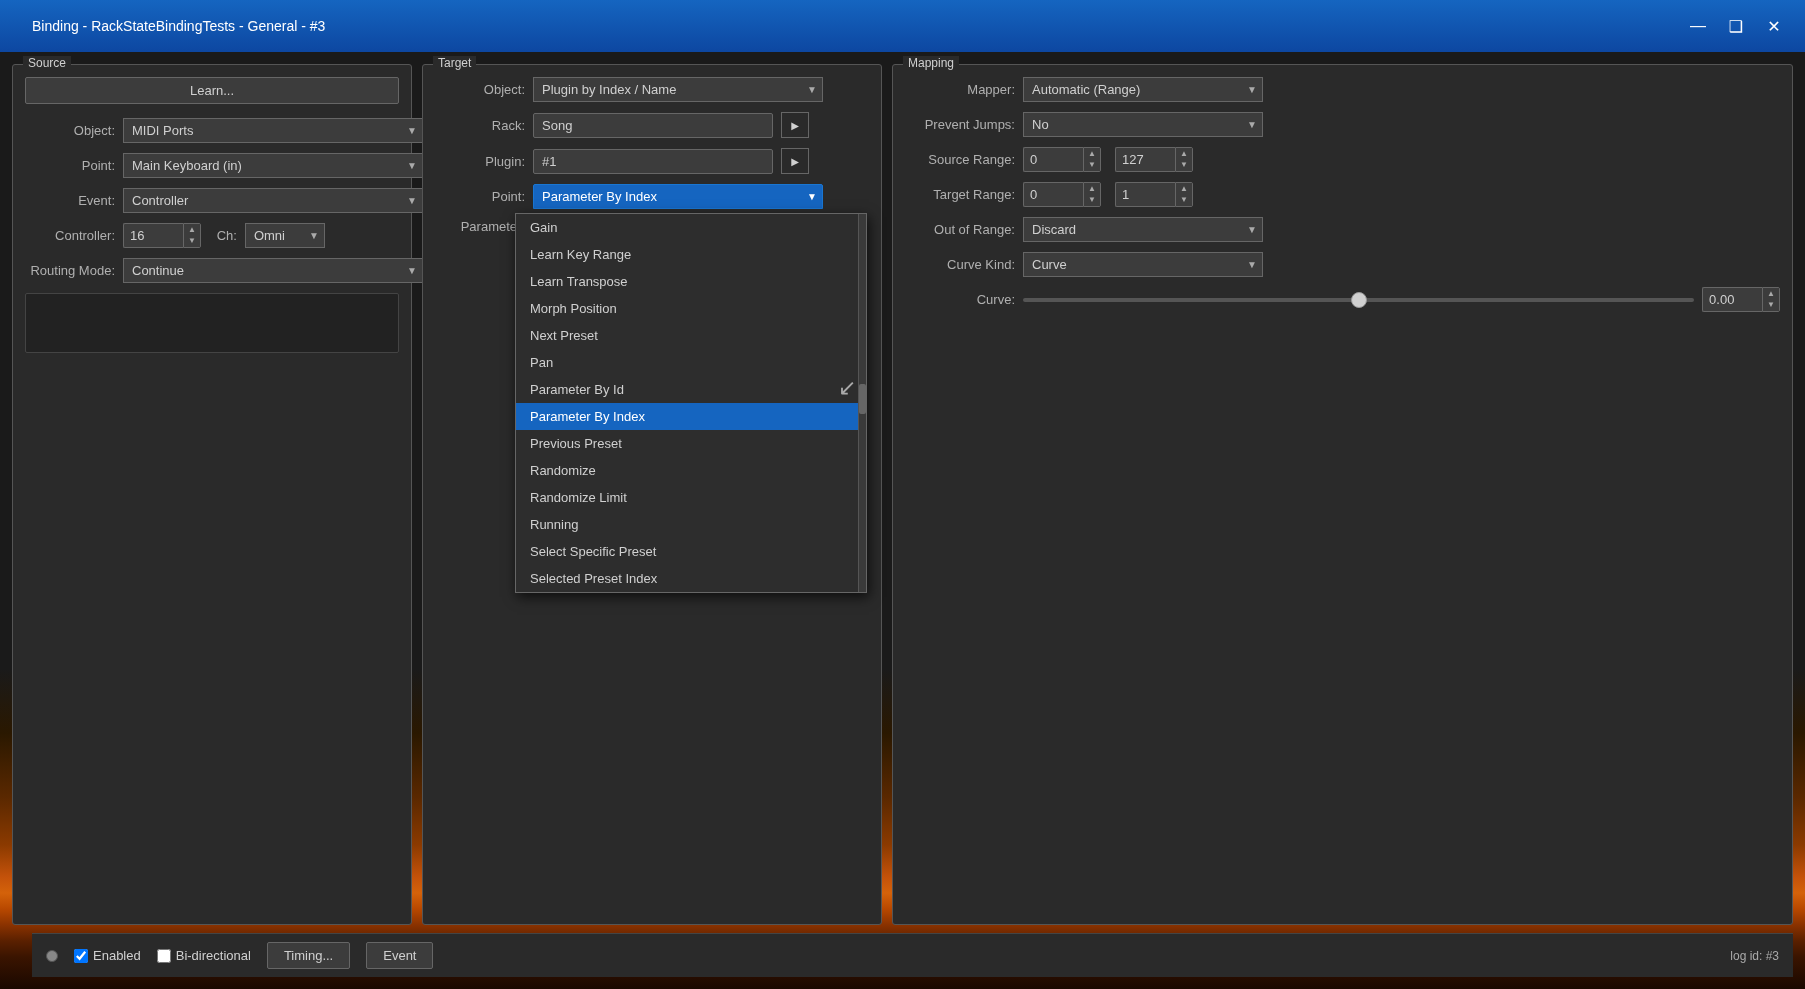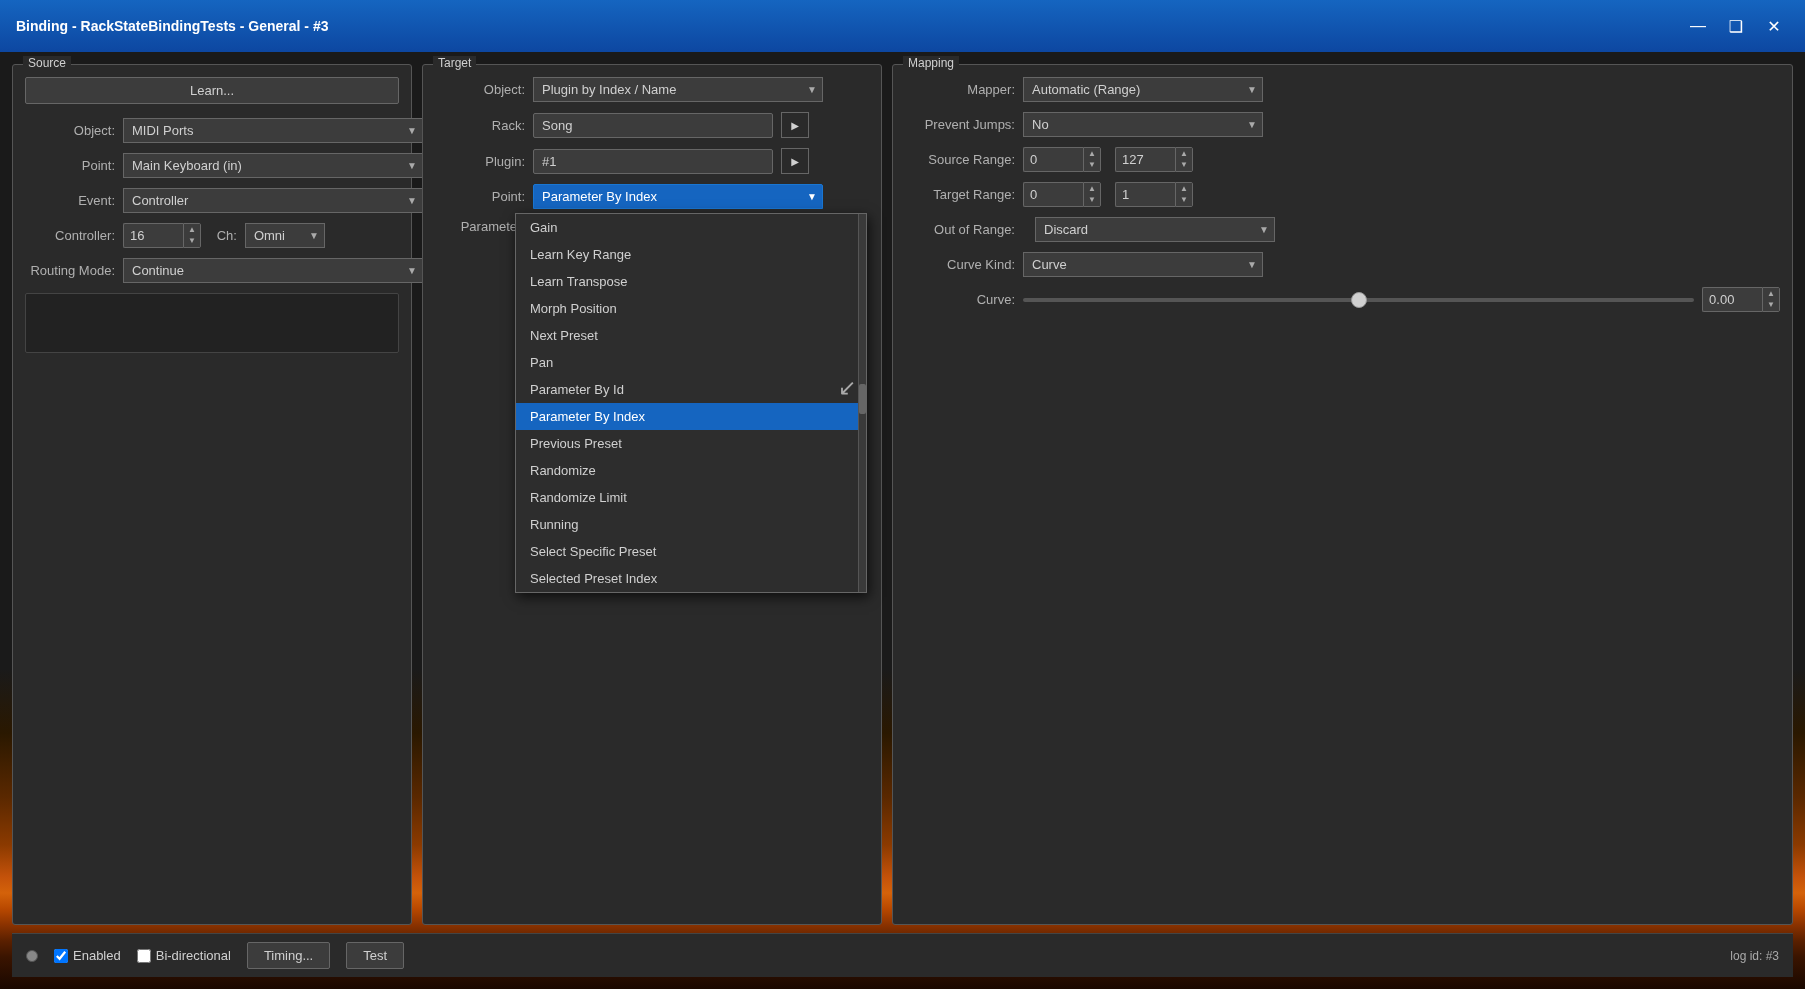--- a/index.html
+++ b/index.html
@@ -45,21 +45,22 @@
       background: linear-gradient(to bottom, #1565c0, #0d47a1);
       display: flex;
       align-items: center;
       padding: 0 16px;
       justify-content: space-between;
       z-index: 100;
     }
     .titlebar-title {
       color: #ffffff;
       font-size: 14px;
-      font-weight: bold;
+      font-weight: normal;
+      margin-left: 16px;
     }
     .titlebar-controls {
       display: flex;
       gap: 8px;
       align-items: center;
     }
     .titlebar-btn {
       width: 30px;
       height: 28px;
       background: transparent;
@@ -288,20 +289,21 @@
     
     .bottom-bar {
       height: 44px;
       background: #2a2a2a;
       border-top: 1px solid #444;
       display: flex;
       align-items: center;
       padding: 0 14px;
       gap: 16px;
       position: relative;
+      margin-left: 20px;
     }
     .bottom-bar-right {
       position: absolute;
       right: 14px;
       color: #aaa;
       font-size: 12px;
     }
 
     
     .checkbox-wrap {
@@ -545,21 +547,21 @@
           <div class="num-spinners">
             <button class="num-spinner">▲</button>
             <button class="num-spinner">▼</button>
           </div>
         </div>
       </div>
 
       <div class="form-row">
         <span class="mapping-label">Out of Range:</span>
         <div class="select-wrap">
-          <select class="select-box" style="min-width:240px;margin-left:12px;">
+          <select class="select-box" style="min-width:240px;">
             <option>Discard</option>
           </select>
           <span class="select-arrow">▼</span>
         </div>
       </div>
 
       <div class="form-row">
         <span class="mapping-label">Curve Kind:</span>
         <div class="select-wrap">
           <select class="select-box" style="min-width:240px;">
@@ -590,17 +592,17 @@
     <span class="led"></span>
     <label class="checkbox-wrap">
       <input type="checkbox" checked="" style="">
       <span>Enabled</span>
     </label>
     <label class="checkbox-wrap">
       <input type="checkbox" style="">
       <span>Bi-directional</span>
     </label>
     <button class="btn">Timing...</button>
-    <button class="btn">Test</button>
+    <button class="btn">Event</button>
     <span class="bottom-bar-right">log id: #3</span>
   </div>
 
 </div>
 
 </body></html>

